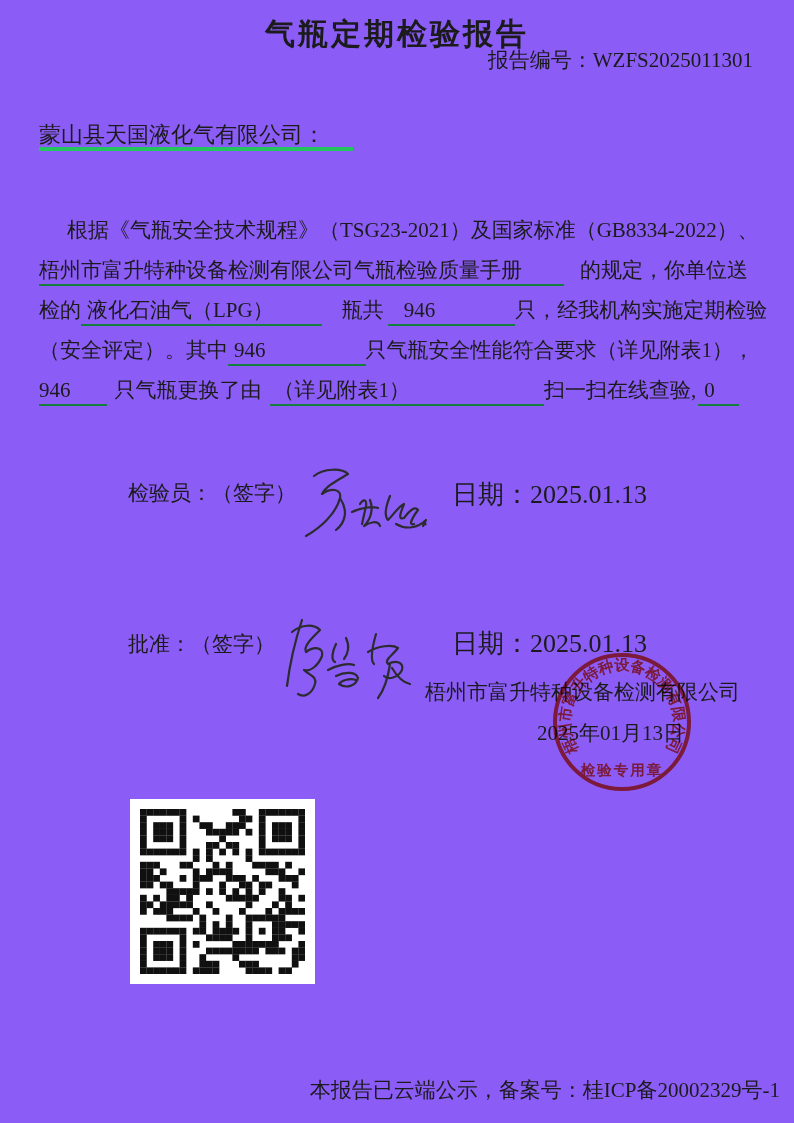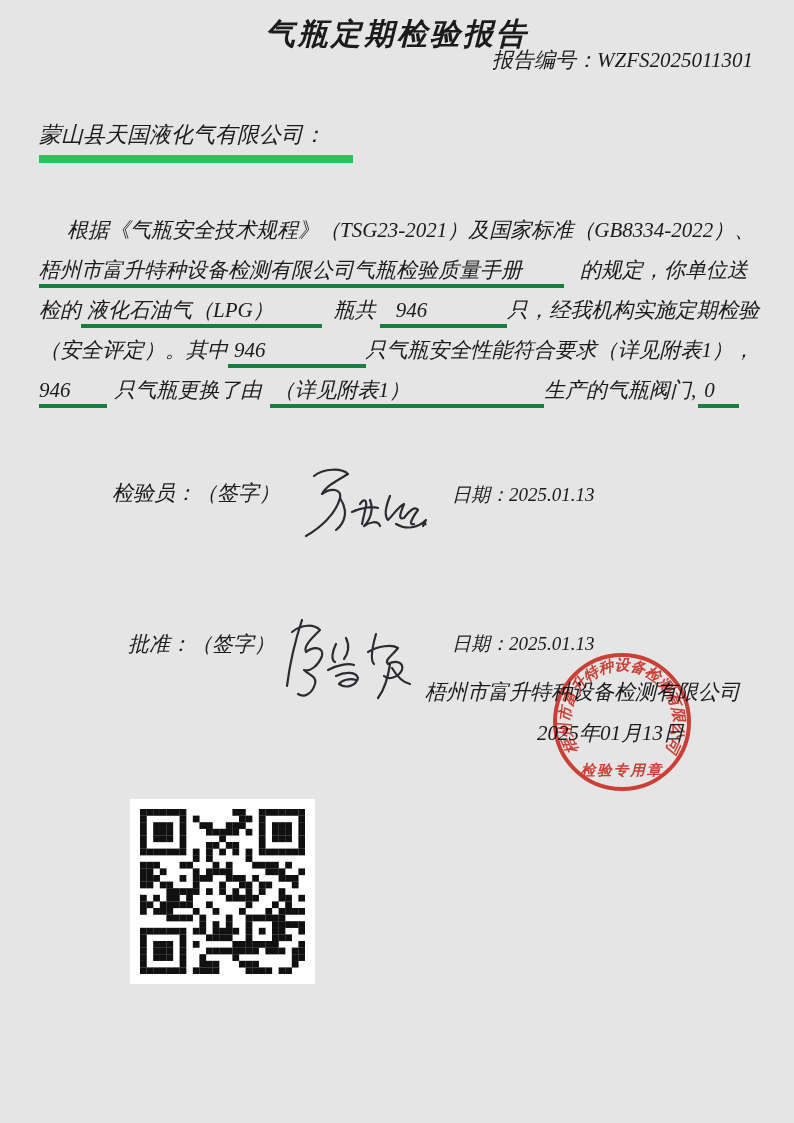--- a/index.html
+++ b/index.html
@@ -1,47 +1,46 @@
 <!DOCTYPE html>
 <html><head>
 <meta charset="utf-8">
 <style>
   html,body{margin:0;padding:0;}
   .page{
     position:relative;
     width:794px;height:1123px;
-    background:#e5e5e5;
+    background:#8b5cf6;
     font-family:"Liberation Serif","DejaVu Serif",serif;
     color:#1b1b1d;
     overflow:hidden;
-    font-style:italic;
   }
   .title{
     position:absolute;left:0;top:16px;width:100%;
     text-align:center;font-size:30px;font-weight:bold;
     letter-spacing:3px;line-height:36px;
   }
   .report-no{
     position:absolute;right:41px;top:47px;
     font-size:21px;line-height:26px;white-space:nowrap;
   }
   .addressee{
     position:absolute;left:39px;top:120px;
     font-size:22px;line-height:30px;white-space:nowrap;
   }
-  .addressee .u{border-bottom:8px solid #22c55e;padding-right:28px;padding-bottom:8px;}
+  .addressee .u{border-bottom:4px solid #22c55e;padding-right:28px;padding-bottom:0;}
   .para{
     position:absolute;left:39px;top:178px;width:726px;
     font-size:21px;
   }
   .para .pline{height:40px;line-height:40px;white-space:nowrap;}
   .para .pline.indent{text-indent:28px;margin-top:32px;}
-  .para .u{border-bottom:4px solid #15803d;padding-bottom:2px;}
+  .para .u{border-bottom:2px solid #15803d;padding-bottom:2px;}
   .sig-label{position:absolute;font-size:21px;line-height:26px;white-space:nowrap;}
-  .date-text{position:absolute;font-size:19px;line-height:26px;white-space:nowrap;}
+  .date-text{position:absolute;font-size:26px;line-height:26px;white-space:nowrap;}
   .sig-svg{position:absolute;}
   .sig-svg path{fill:none;stroke:#2b2b30;stroke-width:2.2;stroke-linecap:round;stroke-linejoin:round;}
   .org-name{position:absolute;left:425px;top:679px;font-size:21px;line-height:26px;white-space:nowrap;}
   .org-date{position:absolute;left:537px;top:720px;font-size:21px;line-height:26px;white-space:nowrap;}
   .stamp{position:absolute;left:542px;top:642px;mix-blend-mode:multiply;opacity:0.93;}
   .qr-panel{position:absolute;left:130px;top:799px;width:185px;height:185px;background:#ffffff;}
   .qr-svg{position:absolute;left:10px;top:10px;}
   .qr-caption{position:absolute;left:130px;top:992px;width:185px;text-align:center;font-size:20px;line-height:26px;white-space:nowrap;}
   .footer{position:absolute;right:14px;top:1077px;font-size:21px;line-height:26px;white-space:nowrap;}
 </style>
@@ -52,26 +51,26 @@
 
   <div class="title">气瓶定期检验报告</div>
 
   <div class="report-no"><span>报告编号：</span><span>WZFS2025011301</span></div>
 
   <div class="addressee"><span class="u">蒙山县天国液化气有限公司：</span></div>
 
   <div class="para" id="para">
       <div class="pline indent"><span>根据《气瓶安全技术规程》（TSG23-2021）及国家标准（GB8334-2022）、</span></div>
       <div class="pline"><span class="u" style="padding-right: 42px;">梧州市富升特种设备检测有限公司气瓶检验质量手册</span><span style="margin-left: 16px;">的规定，你单位送</span></div>
-      <div class="pline"><span>检的</span><span class="u" style="padding-left: 6px; padding-right: 48px;">液化石油气（LPG）</span><span style="margin-left: 12px;">瓶共</span><span class="u" style="padding-left: 16px; padding-right: 80px; margin-left: 4px;">946</span><span>只，经我机构实施定期检验</span></div>
+      <div class="pline"><span>检的</span><span class="u" style="padding-left: 6px; padding-right: 48px;">液化石油气（LPG）</span><span style="margin-left: 20px;">瓶共</span><span class="u" style="padding-left: 16px; padding-right: 80px; margin-left: 4px;">946</span><span>只，经我机构实施定期检验</span></div>
       <div class="pline"><span>（安全评定）。其中</span><span class="u" style="padding-left: 6px; padding-right: 100px;">946</span><span>只气瓶安全性能符合要求（详见附表1），</span></div>
-      <div class="pline"><span class="u" style="padding-right: 36px;">946</span><span style="margin-left: 8px;">只气瓶更换了由</span><span class="u" style="padding-left: 4px; padding-right: 134px; margin-left: 8px;">（详见附表1）</span><span>生产的气瓶阀门,</span><span class="u" style="padding-left: 6px; padding-right: 24px; margin-left: 2px;">0</span></div>
+      <div class="pline"><span class="u" style="padding-right: 36px;">946</span><span style="margin-left: 8px;">只气瓶更换了由</span><span class="u" style="padding-left: 4px; padding-right: 134px; margin-left: 8px;">（详见附表1）</span><span>扫一扫在线查验,</span><span class="u" style="padding-left: 6px; padding-right: 24px; margin-left: 2px;">0</span></div>
     </div>
 
-  <div class="sig-label" style="left:112px;top:480px;">检验员：（签字）</div>
+  <div class="sig-label" style="left:128px;top:480px;">检验员：（签字）</div>
   <svg class="sig-svg" style="left:296px;top:460px;" width="134" height="84" viewBox="0 0 134 84">
     <path d="M18,16 C28,8 46,8 52,14 C42,20 30,26 26,34 C34,28 46,28 44,38 C40,54 24,68 10,76"></path>
     <path d="M44,38 C52,50 50,62 40,70"></path>
     <path d="M64,44 C68,38 71,40 70,46 L66,64 M56,52 C64,48 76,46 82,48 M74,40 C78,50 74,60 68,66 C74,62 82,60 84,66"></path>
     <path d="M94,36 C90,46 88,56 92,60 C98,54 103,46 108,44 C104,54 102,60 108,58 C114,50 119,46 122,50 C116,58 112,66 118,64"></path>
     <path d="M100,64 C110,70 122,68 130,60 L127,66"></path>
     <circle cx="129" cy="64" r="1.6" fill="#2b2b30" stroke="none"></circle>
   </svg>
   <div class="date-text" style="left:452px;top:482px;"><span>日期：</span><span>2025.01.13</span></div>
 
@@ -416,14 +415,15 @@
         <rect x="72.60" y="158.40" width="6.75" height="6.75" fill="#101010"></rect>
         <rect x="105.60" y="158.40" width="6.75" height="6.75" fill="#101010"></rect>
         <rect x="112.20" y="158.40" width="6.75" height="6.75" fill="#101010"></rect>
         <rect x="118.80" y="158.40" width="6.75" height="6.75" fill="#101010"></rect>
         <rect x="125.40" y="158.40" width="6.75" height="6.75" fill="#101010"></rect>
         <rect x="138.60" y="158.40" width="6.75" height="6.75" fill="#101010"></rect>
         <rect x="145.20" y="158.40" width="6.75" height="6.75" fill="#101010"></rect>
       </svg>
   </div>
 
+  <div class="footer">本报告已云端公示，备案号：桂ICP备20002329号-1</div>
 
 </div>
 
 </body></html>

